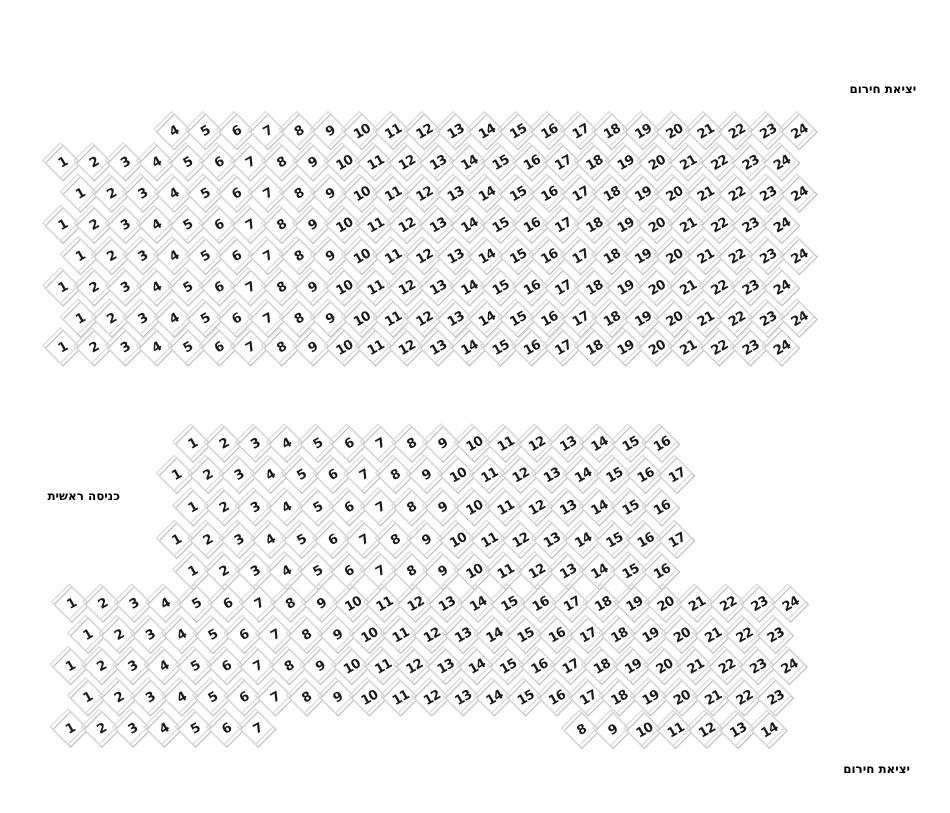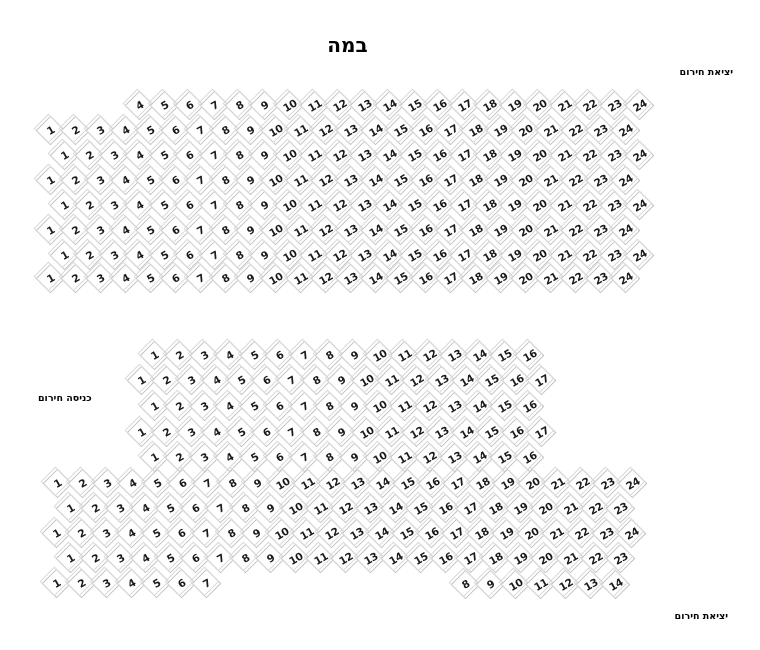--- a/index.html
+++ b/index.html
@@ -65,23 +65,22 @@
     letter-spacing: -0.5px;
     color: var(--seat-number, #1a1a1a);
     line-height: 1;
     pointer-events: none;
   }
 </style>
 </head>
 <body>
 
 <div class="canvas">
-  <div class="title">במה</div>
   <div class="hlabel exit-top">יציאת חירום</div>
-  <div class="hlabel entrance">כניסה חירום</div>
+  <div class="hlabel entrance">כניסה ראשית</div>
   <div class="hlabel exit-bottom">יציאת חירום</div>
   <div class="block">
       <div class="seat" style="left: 128.5px; top: 94.5px;">
         <span>4</span>
       </div>
       <div class="seat" style="left: 153.5px; top: 94.5px;">
         <span>5</span>
       </div>
       <div class="seat" style="left: 178.5px; top: 94.5px;">
         <span>6</span>

